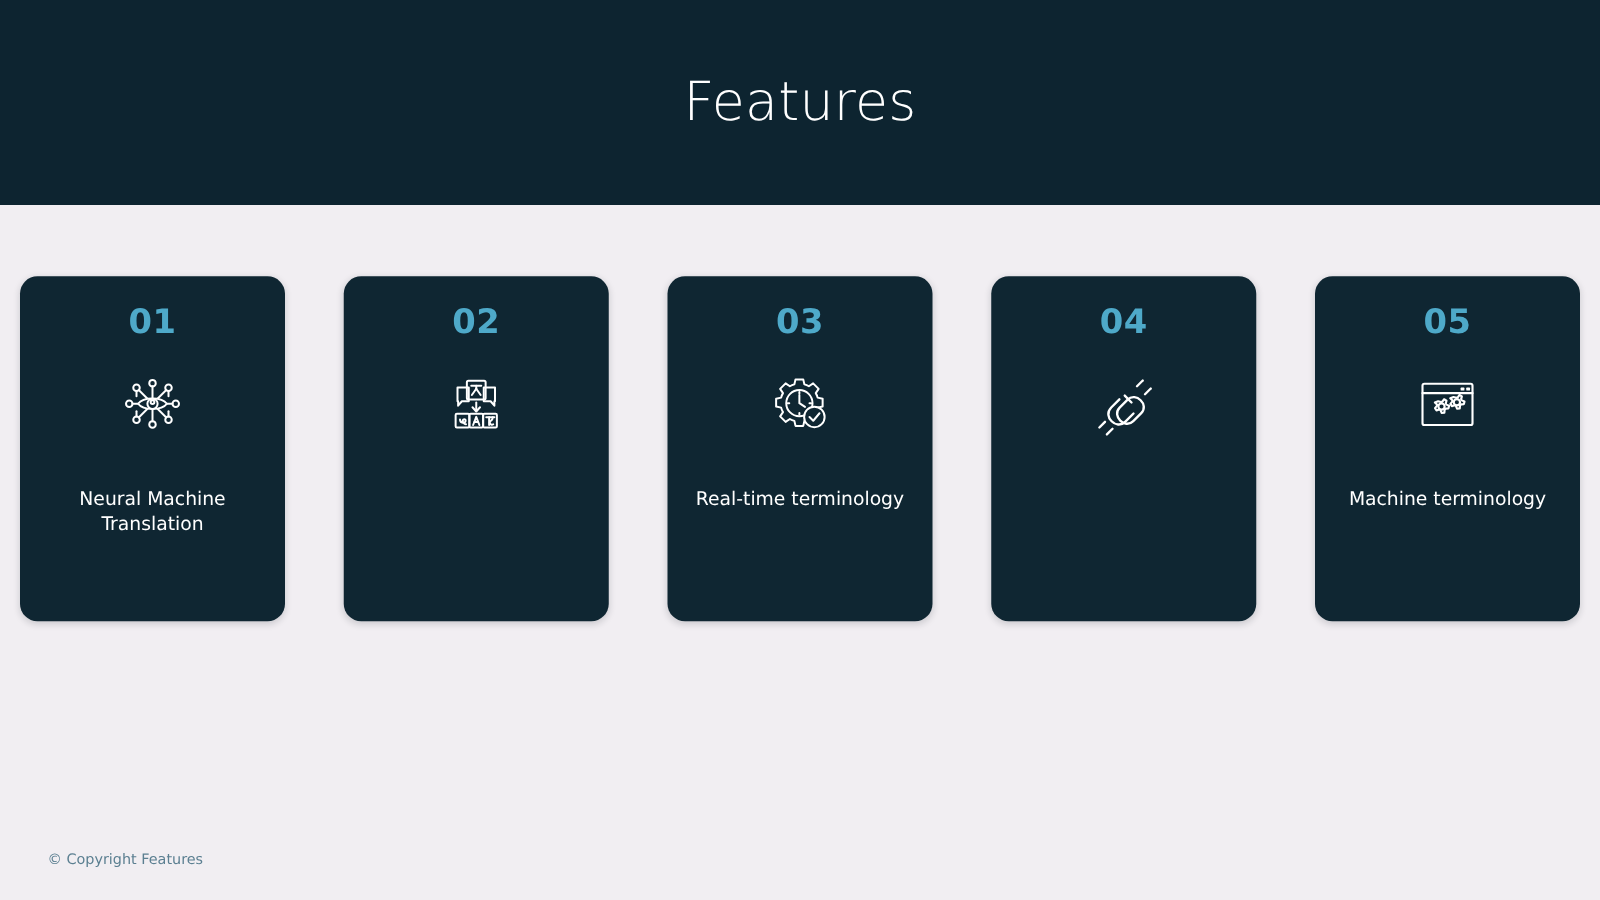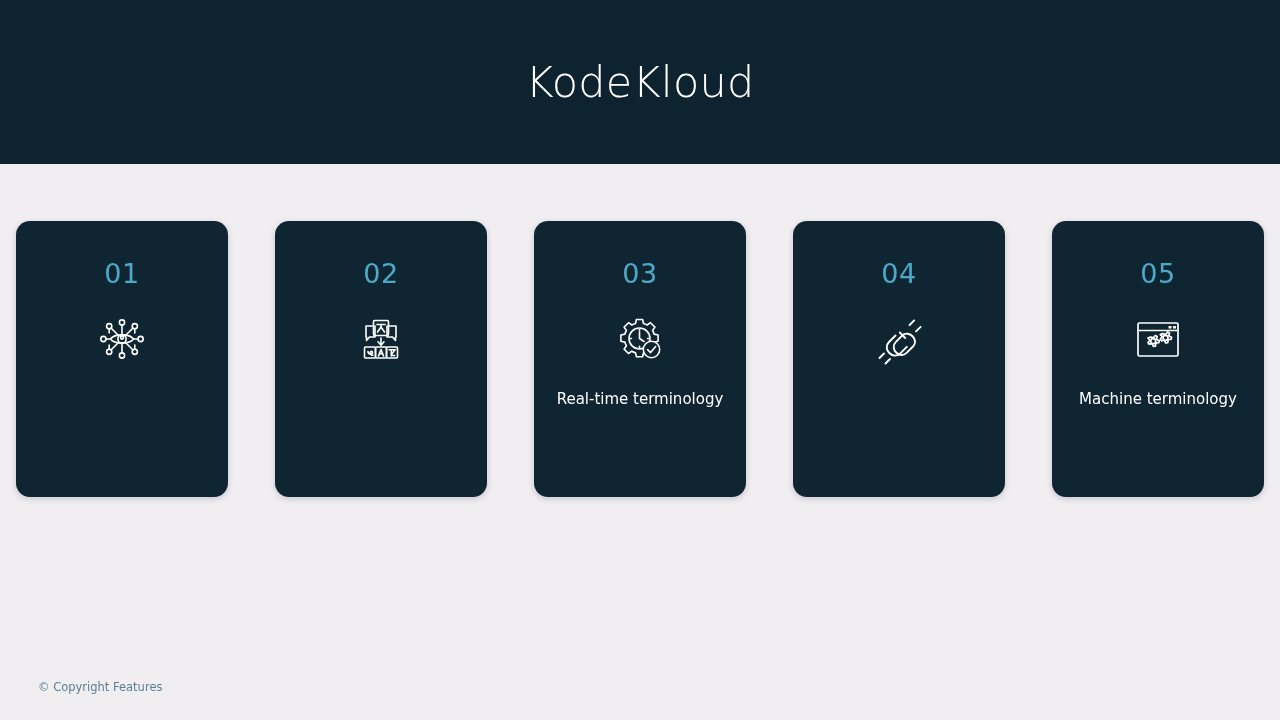--- a/index.html
+++ b/index.html
@@ -60,25 +60,24 @@
     position: relative;
     display: flex;
     flex-direction: column;
     align-items: center;
     padding-top: 22px;
   }
 
   .card-number {
     color: #4ea9c9;
     font-size: 27px;
-    font-weight: normal;
+    font-weight: bold;
     line-height: 1.1;
     letter-spacing: 0.5px;
     font-family: "DejaVu Sans", sans-serif;
-    margin-top: 16px;
   }
 
   .card-icon {
     margin-top: 22px;
     width: 56px;
     height: 56px;
     display: flex;
     align-items: center;
     justify-content: center;
   }
@@ -108,21 +107,21 @@
     color: #5b7f91;
     font-size: 11.5px;
     font-family: "DejaVu Sans", sans-serif;
     line-height: 16px;
   }
 </style>
 </head>
 <body>
 
 <div class="header-band">
-  <h1 class="page-title">KodeKloud</h1>
+  <h1 class="page-title">Features</h1>
 </div>
 
 <div class="cards-row">
 
   <div class="feature-card">
     <div class="card-number">01</div>
     <div class="card-icon">
       <svg width="56" height="56" viewBox="0 0 56 56" fill="none" stroke="#ffffff" stroke-width="1.6" stroke-linecap="round" stroke-linejoin="round">
 
         <line x1="28" y1="28" x2="28" y2="14"></line>
@@ -146,20 +145,21 @@
         <line x1="15.2" y1="17.8" x2="15.2" y2="22"></line>
         <line x1="40.8" y1="17.8" x2="40.8" y2="22"></line>
         <line x1="15.2" y1="38.2" x2="15.2" y2="34"></line>
         <line x1="40.8" y1="38.2" x2="40.8" y2="34"></line>
 
         <path d="M16.5 28 C20.5 22.5, 35.5 22.5, 39.5 28 C35.5 33.5, 20.5 33.5, 16.5 28 Z" fill="#0f2632"></path>
         <circle cx="28" cy="28" r="4.1"></circle>
         <circle cx="28" cy="26.6" r="1.5"></circle>
       </svg>
     </div>
+    <div class="card-label">Neural Machine Translation</div>
   </div>
 
   <div class="feature-card">
     <div class="card-number">02</div>
     <div class="card-icon">
       <svg width="56" height="56" viewBox="0 0 56 56" fill="none" stroke="#ffffff" stroke-width="1.6" stroke-linecap="round" stroke-linejoin="round">
 
         <path d="M13 15 H22 V26 H16.5 L13.5 29.5 V26 H13 Z"></path>
 
         <path d="M34 15 H43 V26 H42.5 V29.5 L39.5 26 H34 Z"></path>

